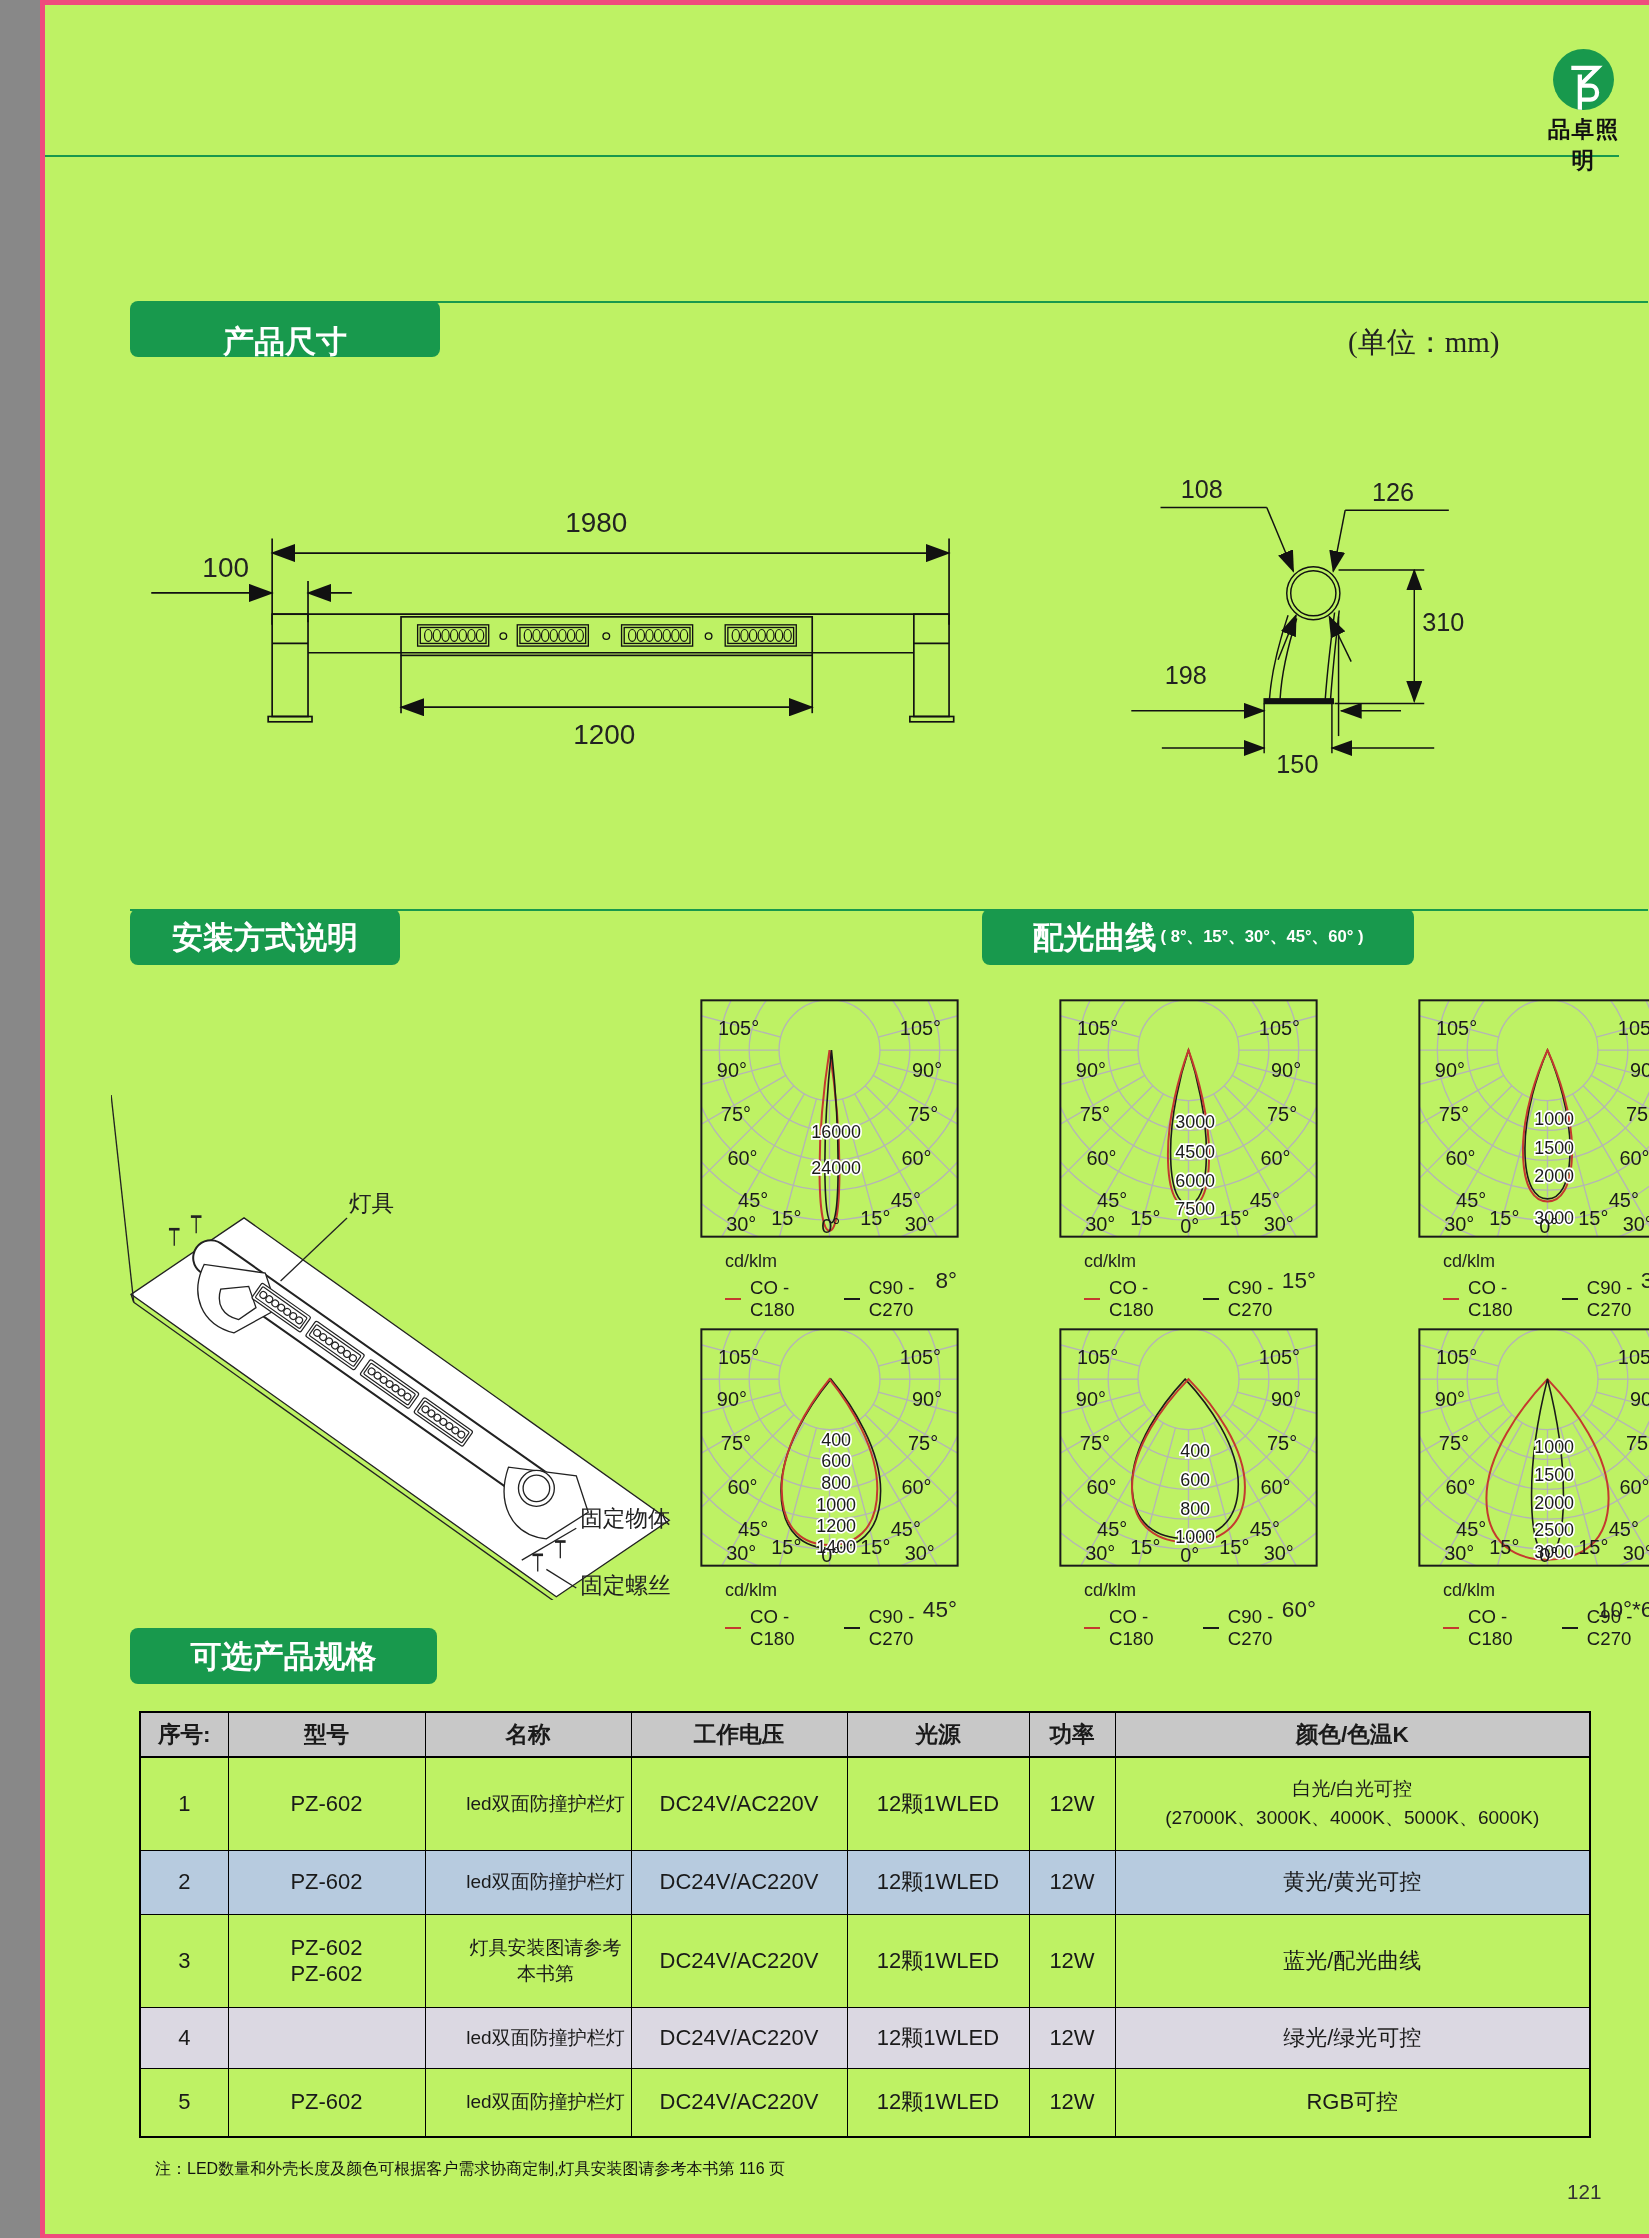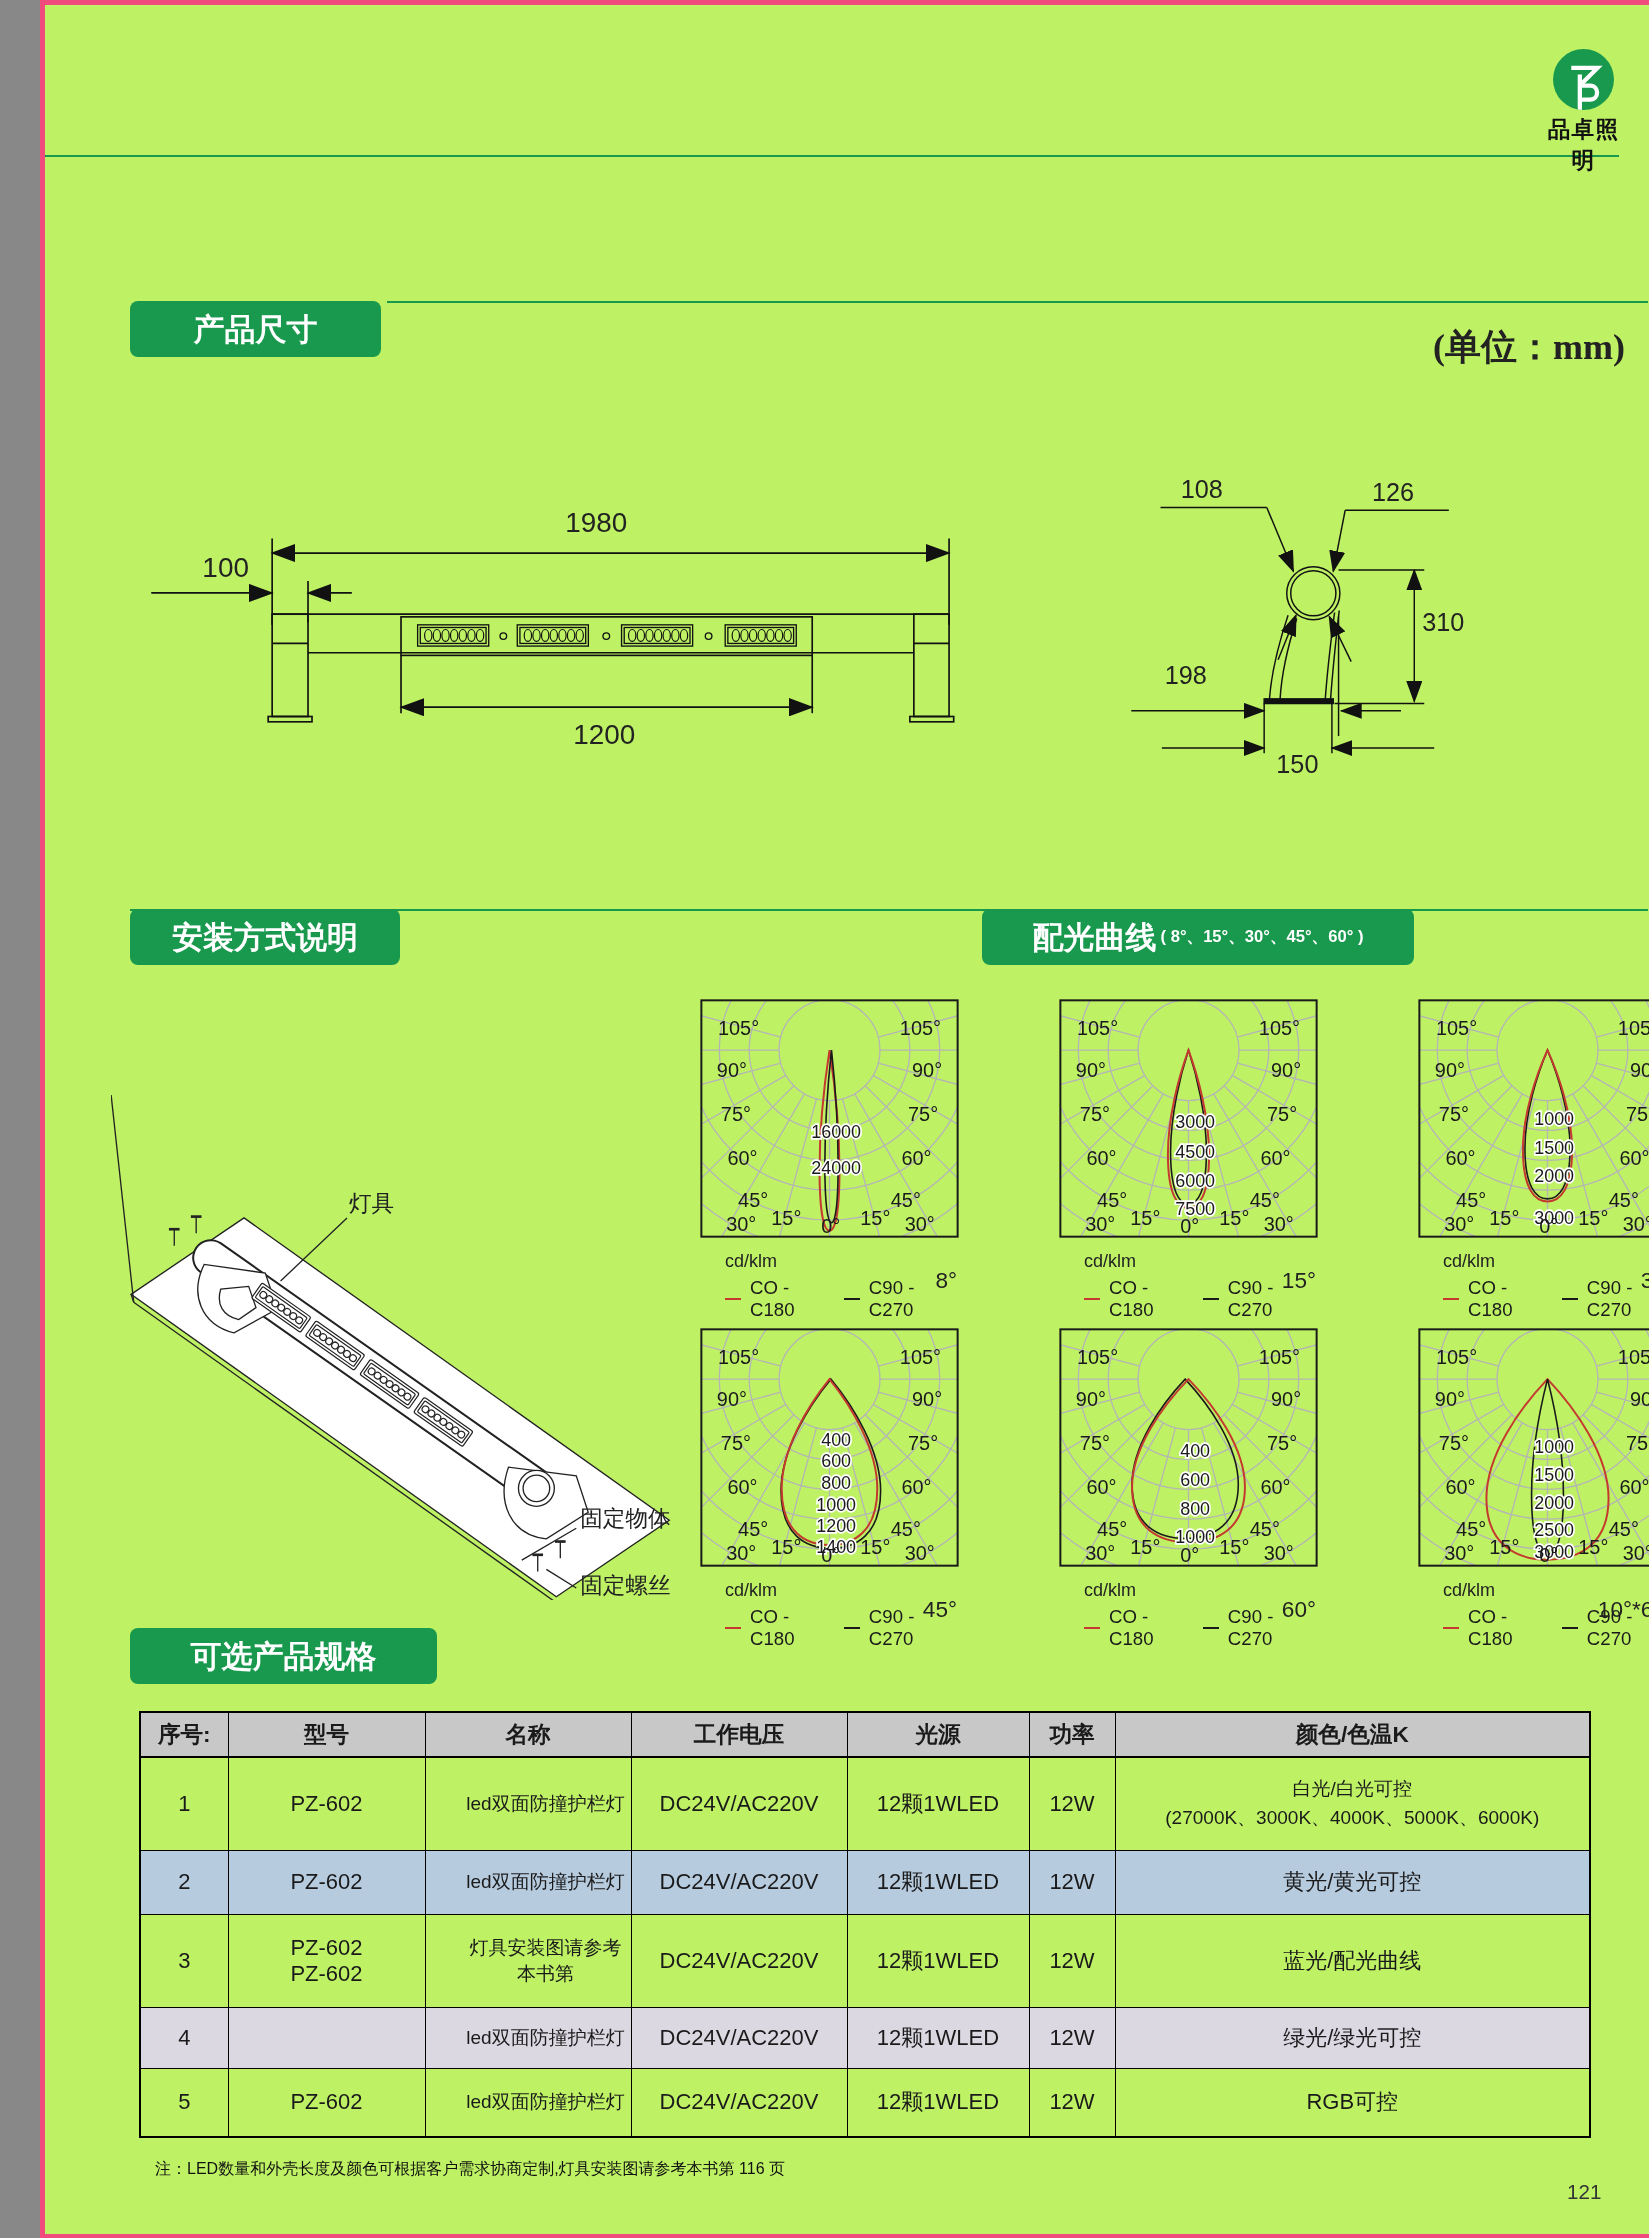--- a/index.html
+++ b/index.html
@@ -10,22 +10,22 @@
   .gline{position:absolute;height:2px;background:#18994d;}
   
   .logo{position:absolute;left:1492px;top:44px;width:93px;text-align:center;}
   .logo svg{width:61px;height:61px;display:block;margin:0 auto;}
   .logo .brand{font-size:22.6px;font-weight:bold;letter-spacing:1.3px;margin-top:4px;color:#111;}
   
   .ghead{position:absolute;background:#18994d;color:#fff;font-weight:bold;
          border-radius:8px;display:flex;align-items:center;justify-content:center;}
   .ghead .big{font-size:31px;line-height:1;}
   .ghead .small{font-size:16.6px;margin-left:4px;white-space:nowrap;}
-  .unitnote{position:absolute;left:1388px;top:318px;font-family:"Liberation Serif",serif;
-            font-size:36px;color:#222;font-weight:bold;}
+  .unitnote{position:absolute;left:1303px;top:318px;font-family:"Liberation Serif",serif;
+            font-size:29px;color:#222;}
   
   .chart-cell{position:absolute;width:261px;}
   .c0{left:655px;top:994px;} .c1{left:1014px;top:994px;} .c2{left:1373px;top:994px;}
   .c3{left:655px;top:1323px;} .c4{left:1014px;top:1323px;} .c5{left:1373px;top:1323px;}
   .plegend{position:relative;margin-top:10.6px;padding-left:25px;height:49px;}
   .punit{font-size:18px;color:#222;}
   .prow{display:flex;align-items:center;gap:6.6px;margin-top:5.3px;font-size:18.6px;}
   .sw{display:inline-block;width:20px;height:2px;margin-right:2.7px;}
   .pbeam{position:absolute;right:4px;bottom:5.3px;font-size:22.6px;color:#222;}
   .sername{margin-right:17.3px;}
@@ -66,21 +66,21 @@
       <g clip-path="url(#lc)" stroke="#fff" stroke-width="7" fill="none">
         <path d="M30 31 L73 31 L44 60"></path>
         <path d="M44 60 L61 60 C76 60 76 83 61 83 L44 83"></path>
         <path d="M44 42 L44 102"></path>
       </g>
     </svg>
     <div class="brand">品卓照明</div>
   </div>
 
   <div class="gline" style="left:342px;top:296px;width:1261px;"></div>
-  <div class="ghead" style="left:85px;top:296px;width:251px;height:56px;">
+  <div class="ghead" style="left:85px;top:296px;width:310px;height:56px;align-items:flex-end;">
     <span class="big">产品尺寸</span>
   </div>
   <div class="unitnote">(单位：mm)</div>
 
   <svg class="abs" style="left:86px;top:479px;" width="831" height="279" viewBox="0 0 1250 420">
     <defs>
       <marker id="aw" markerWidth="15" markerHeight="11" refX="14" refY="5.5" orient="auto-start-reverse">
         <path d="M0,0 L15,5.5 L0,11 Z" fill="#111"></path>
       </marker>
     </defs>

